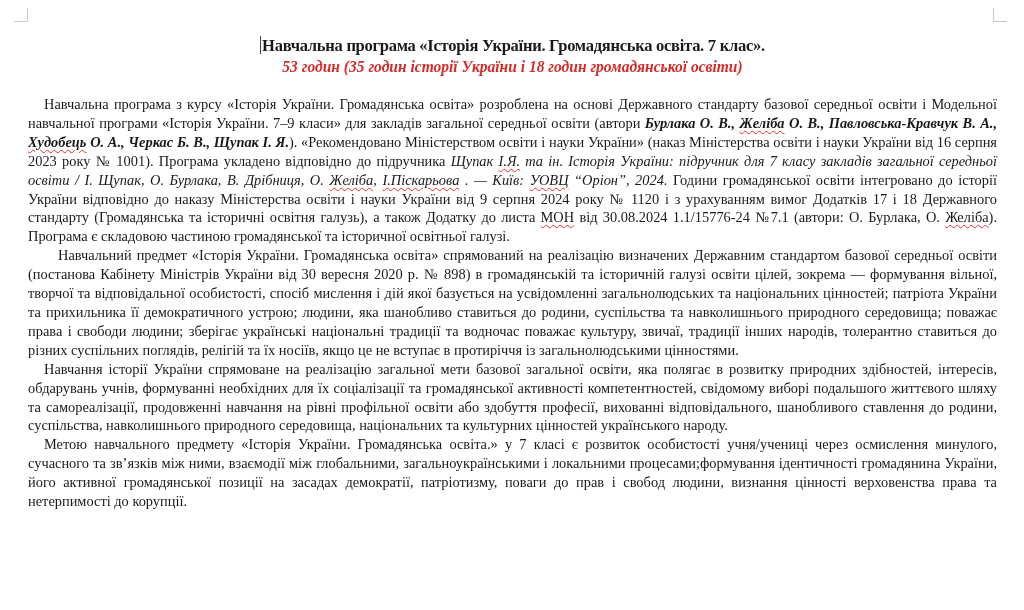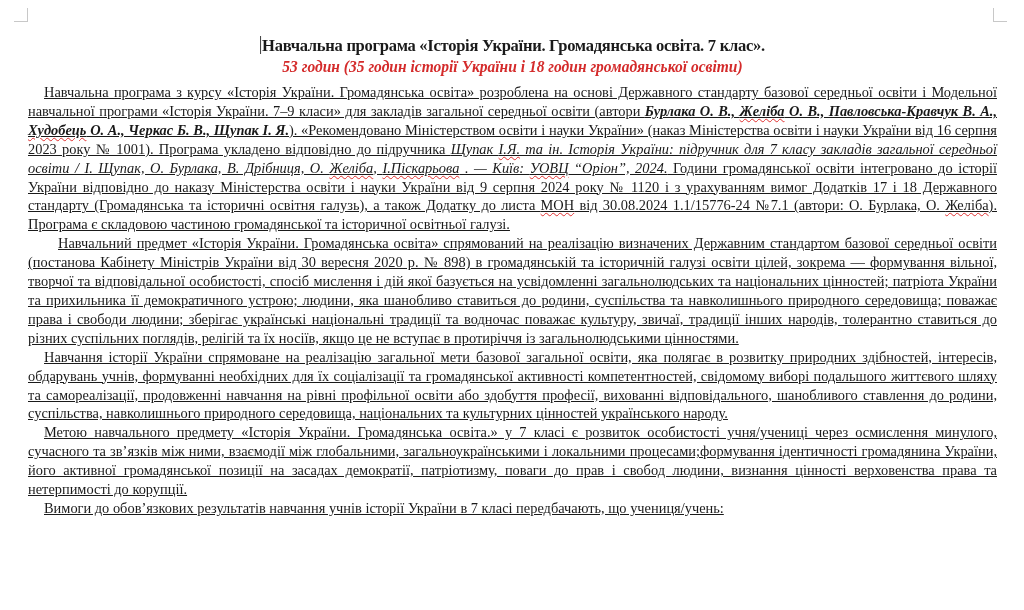--- a/index.html
+++ b/index.html
@@ -7,21 +7,21 @@
          font-family: "Liberation Serif", "DejaVu Serif", serif; color: #1a1a1a; }
   .corner { position: absolute; width: 13px; height: 13px; border-color: #c8c8c8; border-style: solid; border-width: 0; }
   .corner-tl { left: 14px; top: 8px; border-right-width: 1px; border-bottom-width: 1px; }
   .corner-tr { left: 993px; top: 8px; border-left-width: 1px; border-bottom-width: 1px; }
   .page { position: absolute; left: 28px; top: 33px; width: 969px; }
   .title { text-align: center; font-weight: bold; font-size: 17.6px; line-height: 24px;
            font-family: "Liberation Serif", serif; letter-spacing: -0.3px; transform: scaleX(0.94); transform-origin: center; }
   .caret { display: inline-block; width: 1px; height: 18px; background: #333; vertical-align: -3px; margin-right: 1px; }
   .subtitle { text-align: center; font-style: italic; font-weight: bold; color: #d42b2b;
               font-size: 16.5px; line-height: 20px; transform: scaleX(0.94); transform-origin: center; }
-  .body-text { margin-top: 6px; font-size: 14.4px; line-height: 18.9px; text-align: justify; text-decoration: underline; }
+  .body-text { margin-top: 18px; font-size: 14.4px; line-height: 18.9px; text-align: justify; }
   .body-text p { margin: 0; text-indent: 16px; }
   .body-text p.ind2 { text-indent: 30px; }
   .bi { font-weight: bold; font-style: italic; }
   .it { font-style: italic; }
   .squig { text-decoration: underline wavy #e03030; text-decoration-thickness: 1px; text-underline-offset: 2px; }
 </style>
 </head>
 <body>
 
 <div class="corner corner-tl"></div>
@@ -29,15 +29,14 @@
 
 <div class="page">
   <div class="title"><span class="caret"></span><span>Навчальна програма «Історія України. Громадянська освіта. 7 клас».</span></div>
   <div class="subtitle">53 годин (35 годин історії України і 18 годин громадянської освіти)</div>
 
   <div class="body-text">
     <p><span>Навчальна програма з курсу «Історія України. Громадянська освіта» розроблена на основі Державного стандарту базової середньої освіти і Модельної навчальної програми «Історія України. 7–9 класи» для закладів загальної середньої освіти (автори </span><span class="bi"><span>Бурлака О. В., </span><span class="squig">Желіба</span><span> О. В., Павловська-Кравчук В. А., </span><span class="squig">Худобець</span><span> О. А., Черкас Б. В., Щупак І. Я.</span></span><span>). «Рекомендовано Міністерством освіти і науки України» (наказ Міністерства освіти і науки України від 16 серпня 2023 року № 1001). Програма укладено відповідно до підручника </span><span class="it"><span>Щупак </span><span class="squig">І.Я.</span><span> та ін. Історія України: підручник для 7 класу закладів загальної середньої освіти / І. Щупак, О. Бурлака, В. Дрібниця, О. </span><span class="squig">Желіба</span><span>, </span><span class="squig">І.Піскарьова</span><span> . — Київ: </span><span class="squig">УОВЦ</span><span> “Оріон”, 2024.</span></span><span> Години громадянської освіти інтегровано до історії України відповідно до наказу Міністерства освіти і науки України від 9 серпня 2024 року № 1120 і з урахуванням вимог Додатків 17 і 18 Державного стандарту (Громадянська та історичні освітня галузь), а також Додатку до листа </span><span class="squig">МОН</span><span> від 30.08.2024 1.1/15776-24    №7.1 (автори: О. Бурлака, О. </span><span class="squig">Желіба</span><span>). Програма є складовою частиною громадянської та історичної освітньої галузі.</span></p>
     <p class="ind2">Навчальний предмет «Історія України. Громадянська освіта» спрямований на реалізацію визначених Державним стандартом базової середньої освіти (постанова Кабінету Міністрів України від 30 вересня 2020 р. № 898) в громадянській та історичній галузі освіти цілей, зокрема — формування вільної, творчої та відповідальної особистості, спосіб мислення і дій якої базується на усвідомленні загальнолюдських та національних цінностей; патріота України та прихильника її демократичного устрою; людини, яка шанобливо ставиться до родини, суспільства та навколишнього природного середовища; поважає права і свободи людини; зберігає українські національні традиції та водночас поважає культуру, звичаї, традиції інших народів, толерантно ставиться до різних суспільних поглядів, релігій та їх носіїв, якщо це не вступає в протиріччя із загальнолюдськими цінностями.</p>
     <p>Навчання історії України спрямоване на реалізацію загальної мети базової загальної освіти, яка полягає в розвитку природних здібностей, інтересів, обдарувань учнів, формуванні необхідних для їх соціалізації та громадянської активності компетентностей, свідомому виборі подальшого життєвого шляху та самореалізації, продовженні навчання на рівні профільної освіти або здобуття професії, вихованні відповідального, шанобливого ставлення до родини, суспільства, навколишнього природного середовища, національних та культурних цінностей українського народу.</p>
     <p>Метою навчального предмету «Історія України. Громадянська освіта.» у 7 класі є розвиток особистості учня/учениці через осмислення минулого, сучасного та  зв’язків між ними, взаємодії між глобальними, загальноукраїнськими і локальними процесами;формування ідентичності громадянина України, його активної громадянської позиції на засадах демократії, патріотизму, поваги до прав і свобод людини, визнання цінності верховенства права та нетерпимості до корупції.</p>
-    <p>Вимоги до обов’язкових результатів навчання учнів історії України в 7 класі передбачають, що учениця/учень:</p>
   </div>
 </div>
 
 </body></html>

